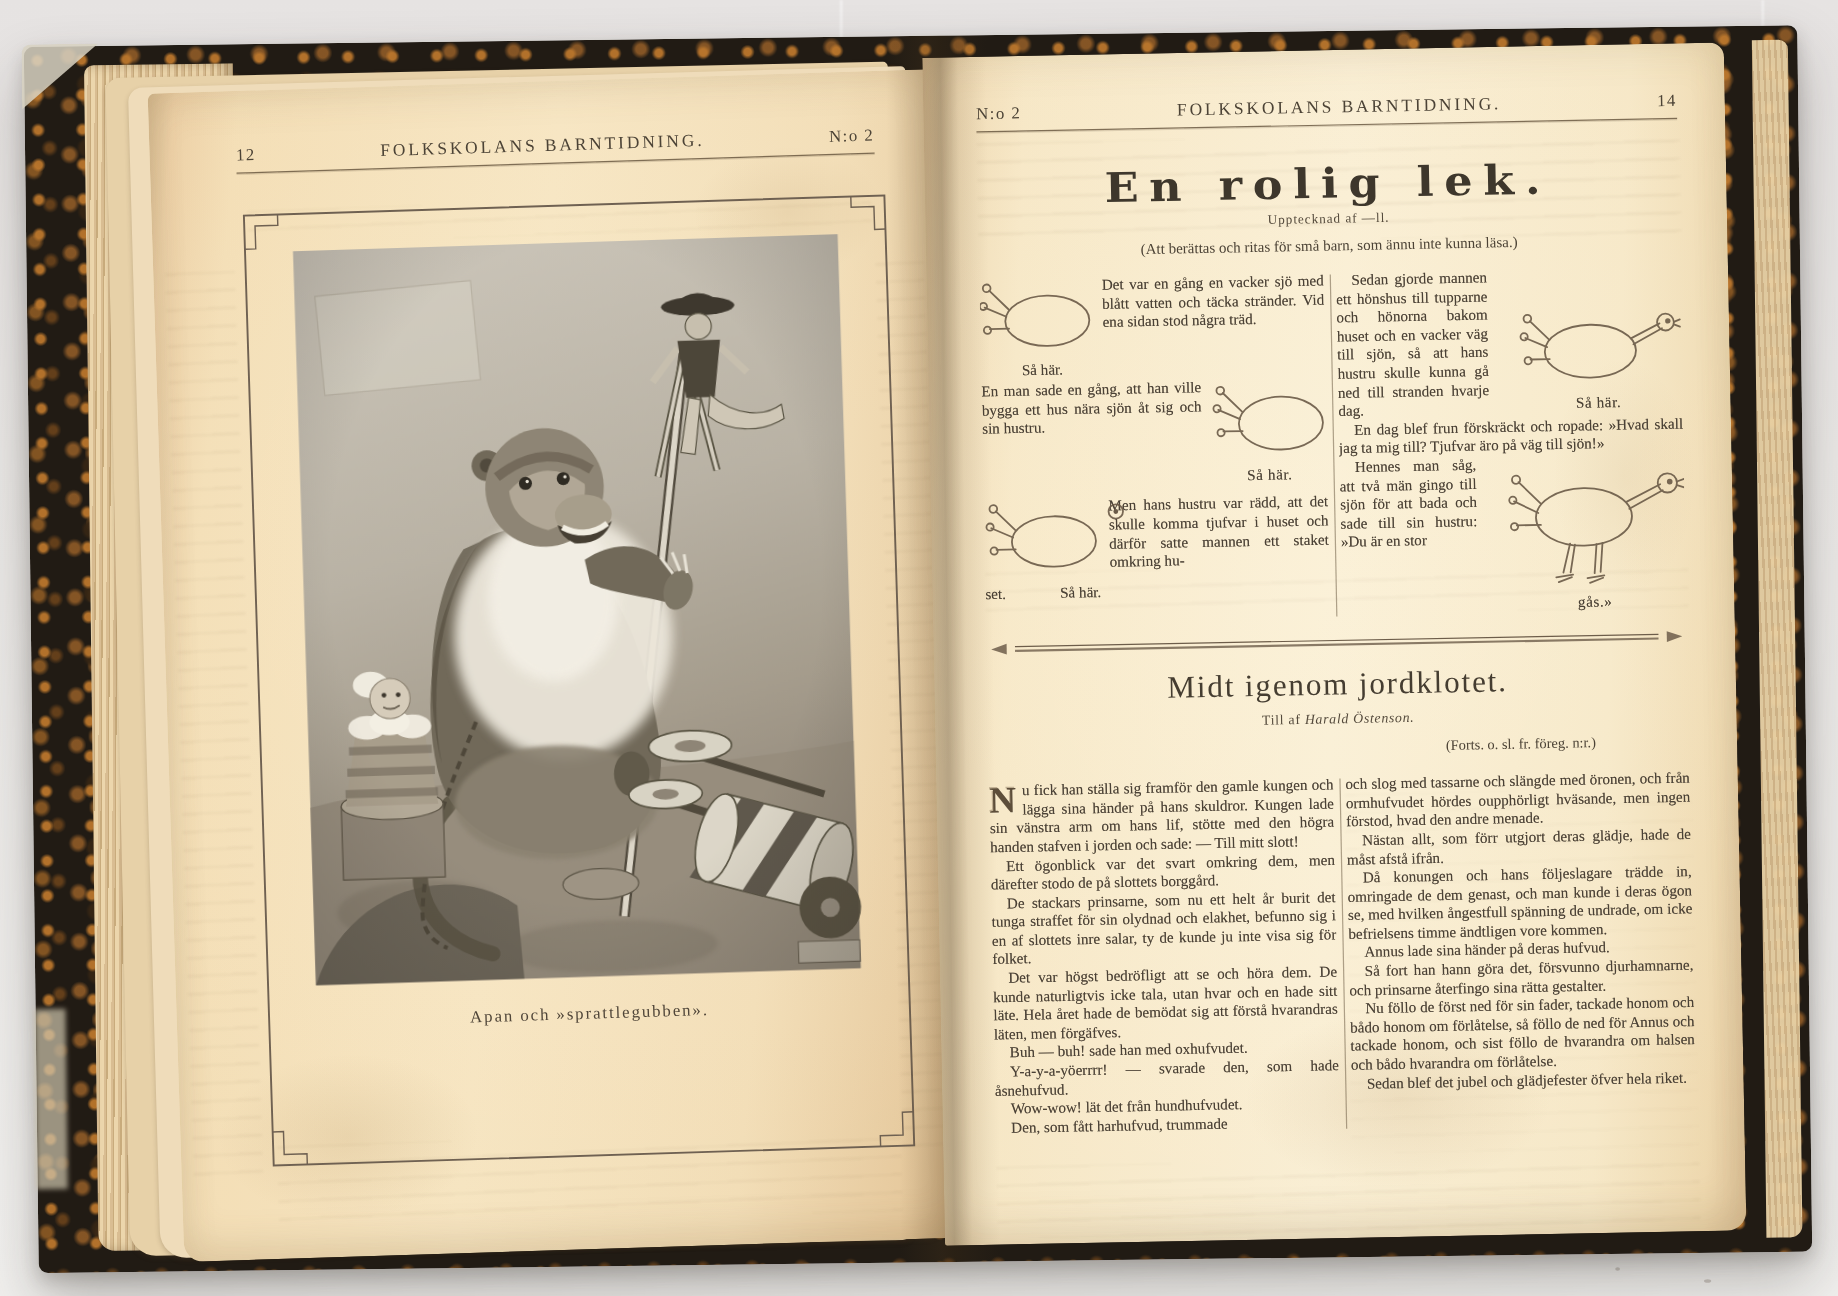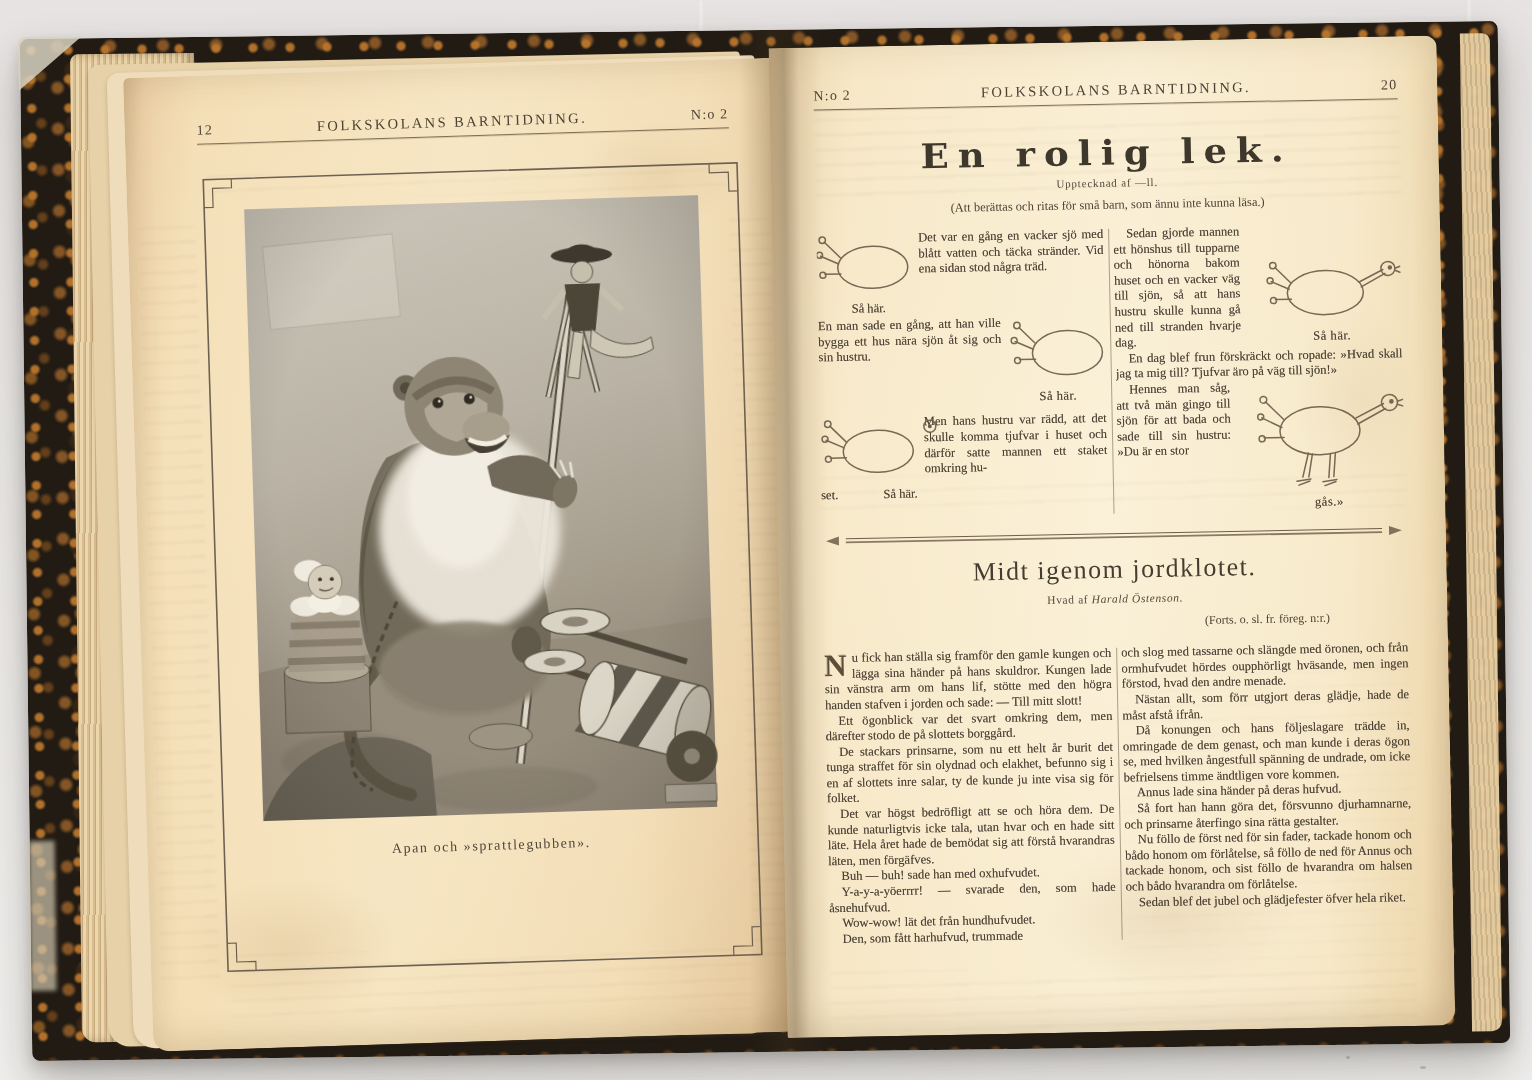--- a/index.html
+++ b/index.html
@@ -260,21 +260,21 @@
         <div class="ghost" style="left:44px;top:72px;width:586px;height:86px;opacity:.55;"></div>
         <div class="ghost" style="left:44px;top:430px;width:586px;height:40px;opacity:.4;"></div>
         <div class="ghost" style="left:44px;top:925px;width:586px;height:60px;opacity:.45;"></div>
         <div class="ghost" style="left:340px;top:620px;width:290px;height:300px;opacity:.22;"></div>
         <div class="stain" style="left:250px;bottom:40px;width:260px;height:150px;background:radial-gradient(ellipse,rgba(152,110,52,.12),transparent 70%);"></div>
         <div class="stain" style="right:30px;top:260px;width:120px;height:200px;background:radial-gradient(ellipse,rgba(152,110,52,.08),transparent 70%);"></div>
 
         <div class="hdr">
           <span>N:o 2</span>
           <span class="mid">FOLKSKOLANS BARNTIDNING.</span>
-          <span>20</span>
+          <span>14</span>
         </div>
         <div class="hrule"></div>
 
         <div>
           <div class="a1-title">En rolig lek.</div>
           <div class="a1-byline">Upptecknad af —ll.</div>
           <div class="a1-note">(Att berättas och ritas för små barn, som ännu inte kunna läsa.)</div>
 
           <div class="cols">
             <div class="col">
@@ -408,21 +408,21 @@
             <line x1="22" y1="5" x2="562" y2="5" stroke="#6d5d4a" stroke-width="1"></line>
             <line x1="22" y1="8.5" x2="562" y2="8.5" stroke="#6d5d4a" stroke-width="1.8" opacity="0.8"></line>
             <polygon points="2,7 15,2.5 15,11.5" fill="#6d5d4a" opacity="0.85"></polygon>
             <polygon points="582,7 569,2.5 569,11.5" fill="#6d5d4a" opacity="0.85"></polygon>
           </svg>
         </div>
 
         <div>
           <div class="a2-title">Midt igenom jordklotet.</div>
           <div class="a2-byline">
-            <span>Hvad af</span>
+            <span>Till af</span>
             <i>Harald Östenson.</i>
           </div>
           <div class="a2-note">(Forts. o. sl. fr. föreg. n:r.)</div>
 
           <div class="cols" style="margin-top:16px;">
             <div class="col">
               <p class="para noind">
                 <span class="dropcap">N</span>
                 <span>u fick han ställa sig framför den gamle kungen och lägga sina händer på hans skuldror. Kungen lade sin vänstra arm om hans lif, stötte med den högra handen stafven i jorden och sade: — Till mitt slott!</span>
               </p>

